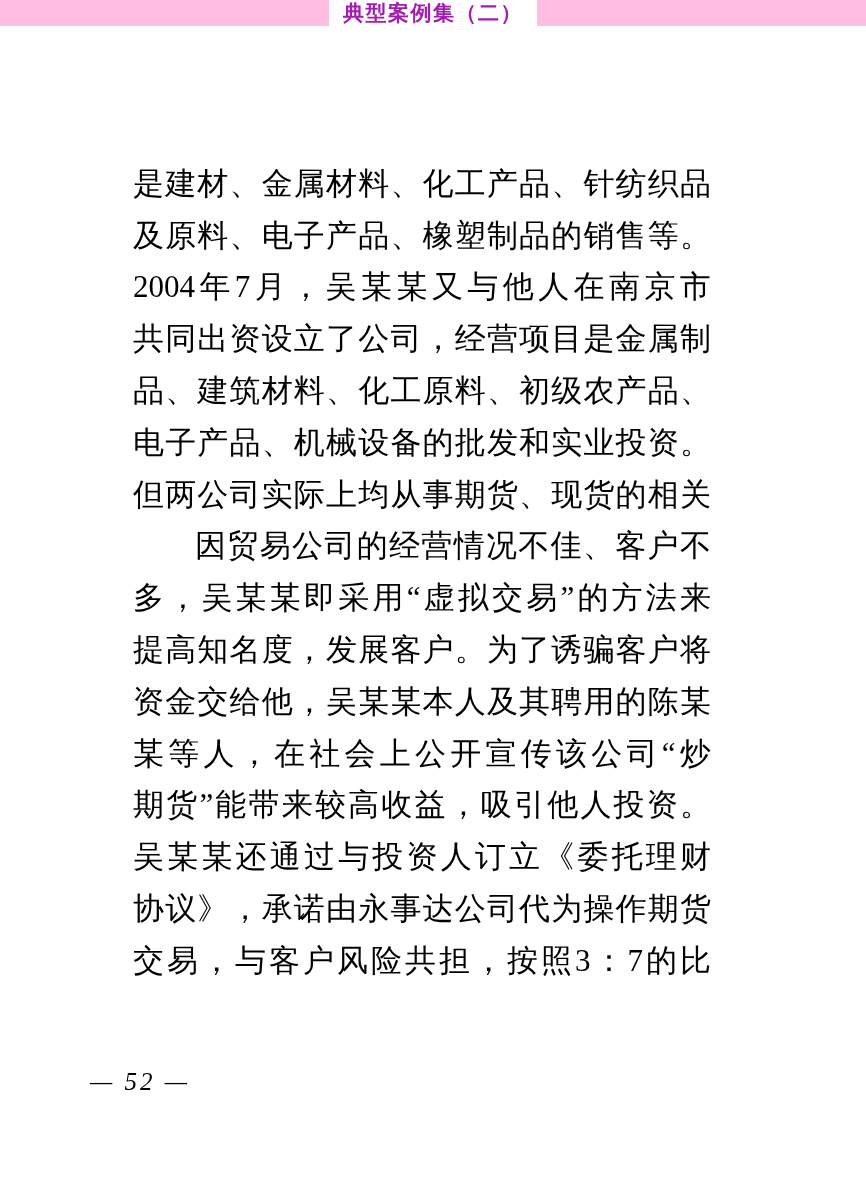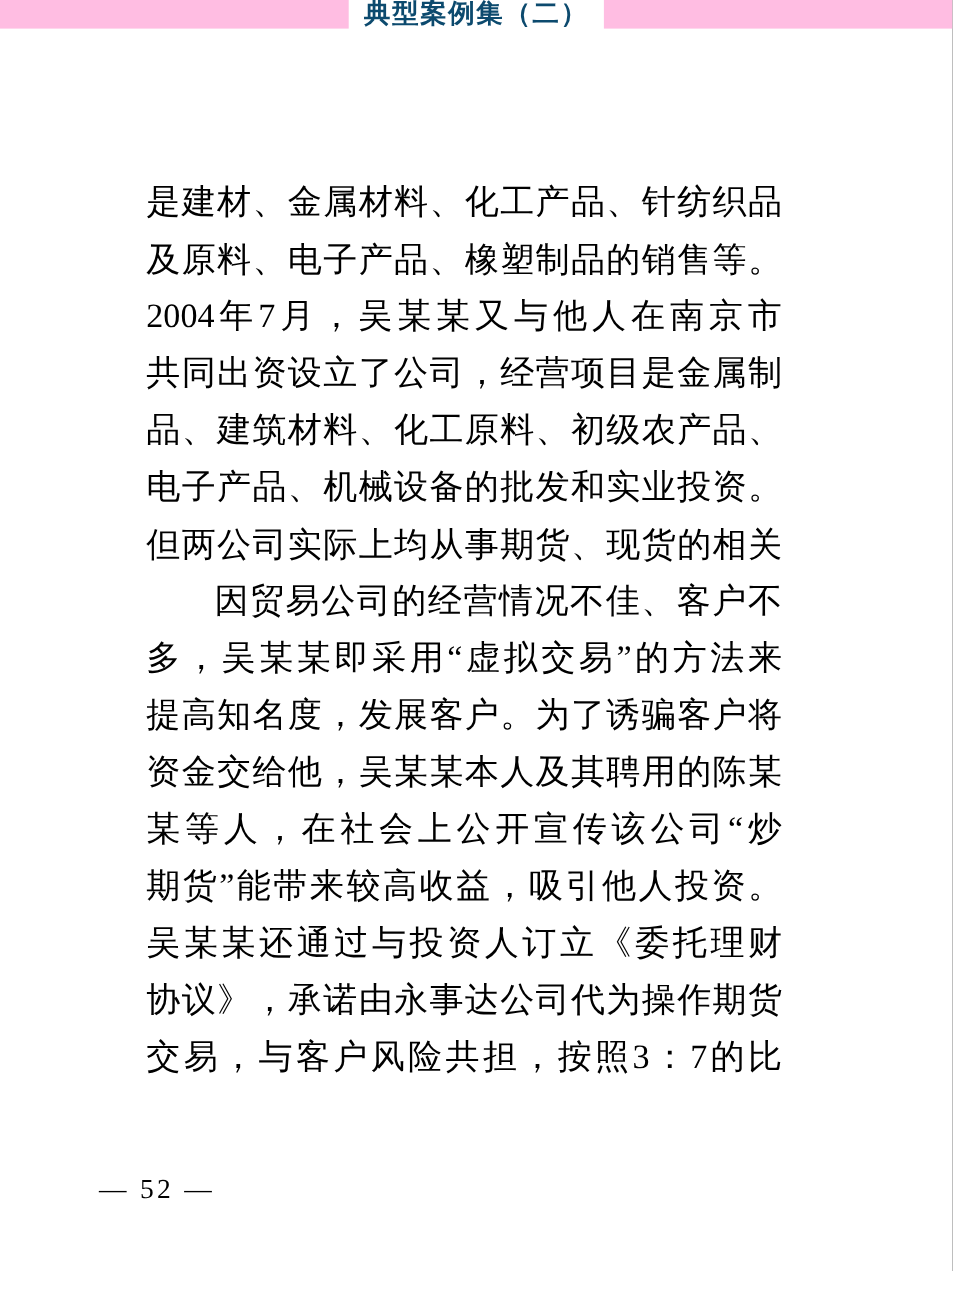--- a/index.html
+++ b/index.html
@@ -19,25 +19,25 @@
   }
   .header .bar {
     flex:1 1 auto; height:26px;
     background:var(--pink,#ffbde2);
   }
   .header .title {
     flex:0 0 auto;
     padding:0 14px;
     font-family:"Liberation Sans","DejaVu Sans",sans-serif;
     font-weight:700;
-    font-size:24px;
+    font-size:21px;
     letter-spacing:1.5px;
     line-height:26px;
     white-space:nowrap;
-    color:#0c4a6e;
+    color:#a21caf;
   }
   
   .body-text {
     position:absolute; left:133px; top:158px; width:578px;
     font-size:31px;
     line-height:normal;
   }
   .line {
     height:51.8px;
     display:flex;
@@ -45,20 +45,21 @@
     white-space:nowrap;
   }
   .line.justify { justify-content:space-between; }
   .line.indent { padding-left:62px; }
   
   .page-number {
     position:absolute; left:90px; top:1068px;
     font-size:25px;
     letter-spacing:3px;
     color:#000;
+    font-style:italic;
   }
 </style>
 </head>
 <body>
 
 <div class="page">
 
   <div class="header">
     <div class="bar"></div>
     <div class="title">典型案例集（二）</div>

